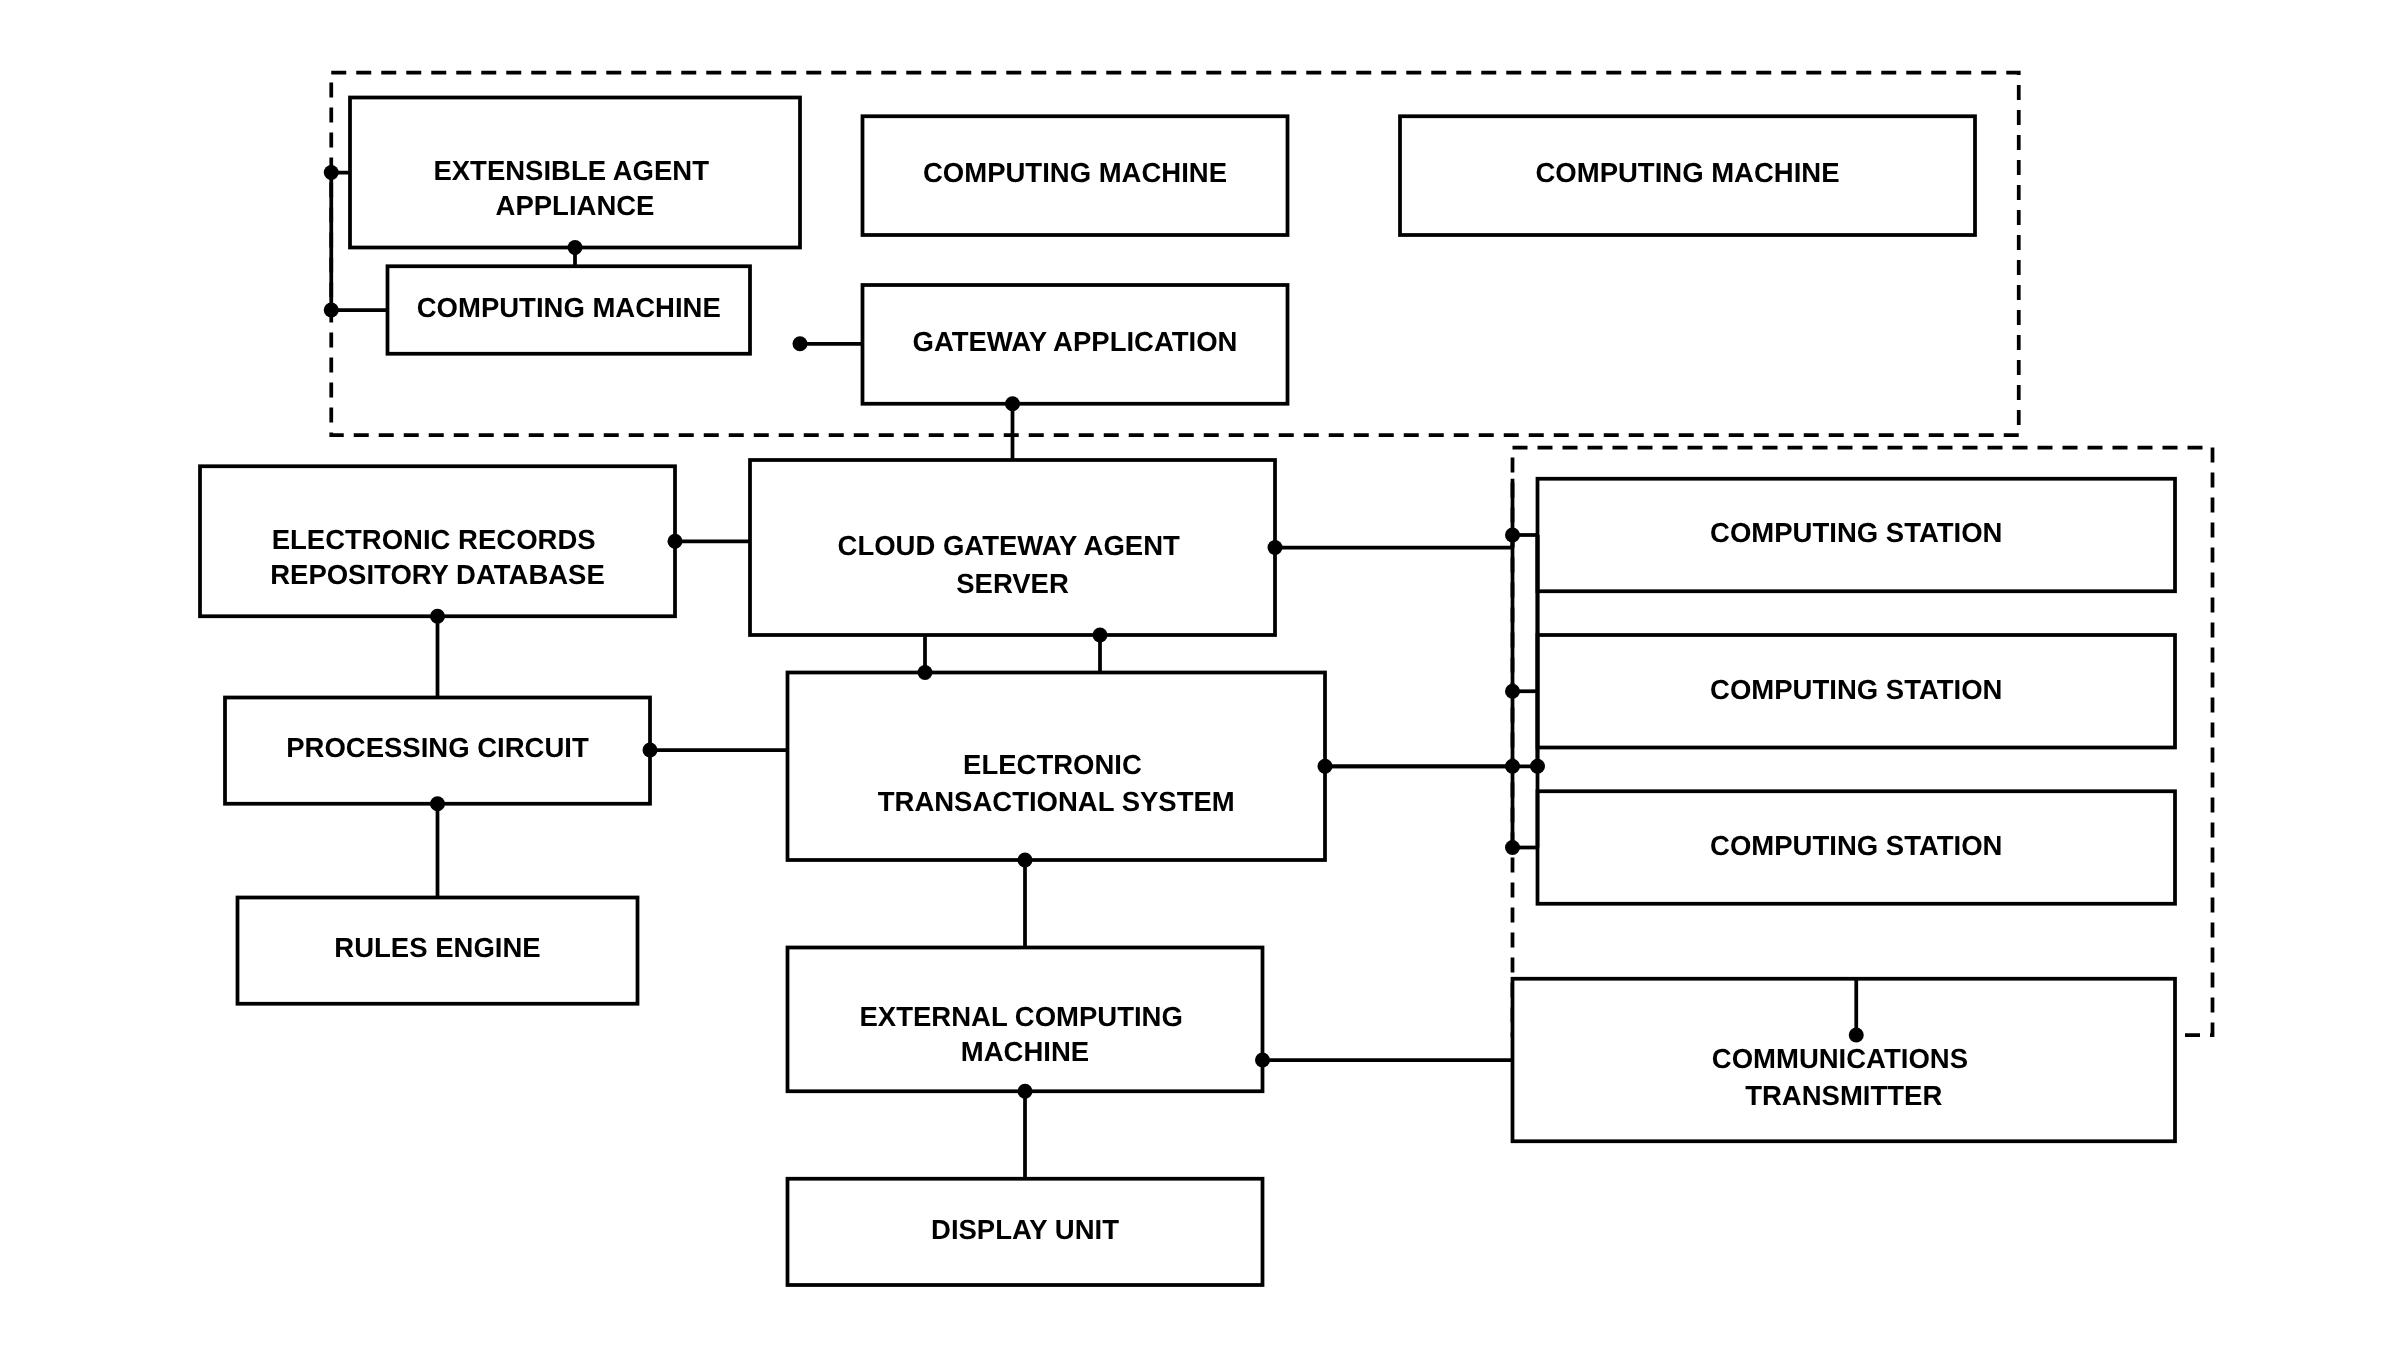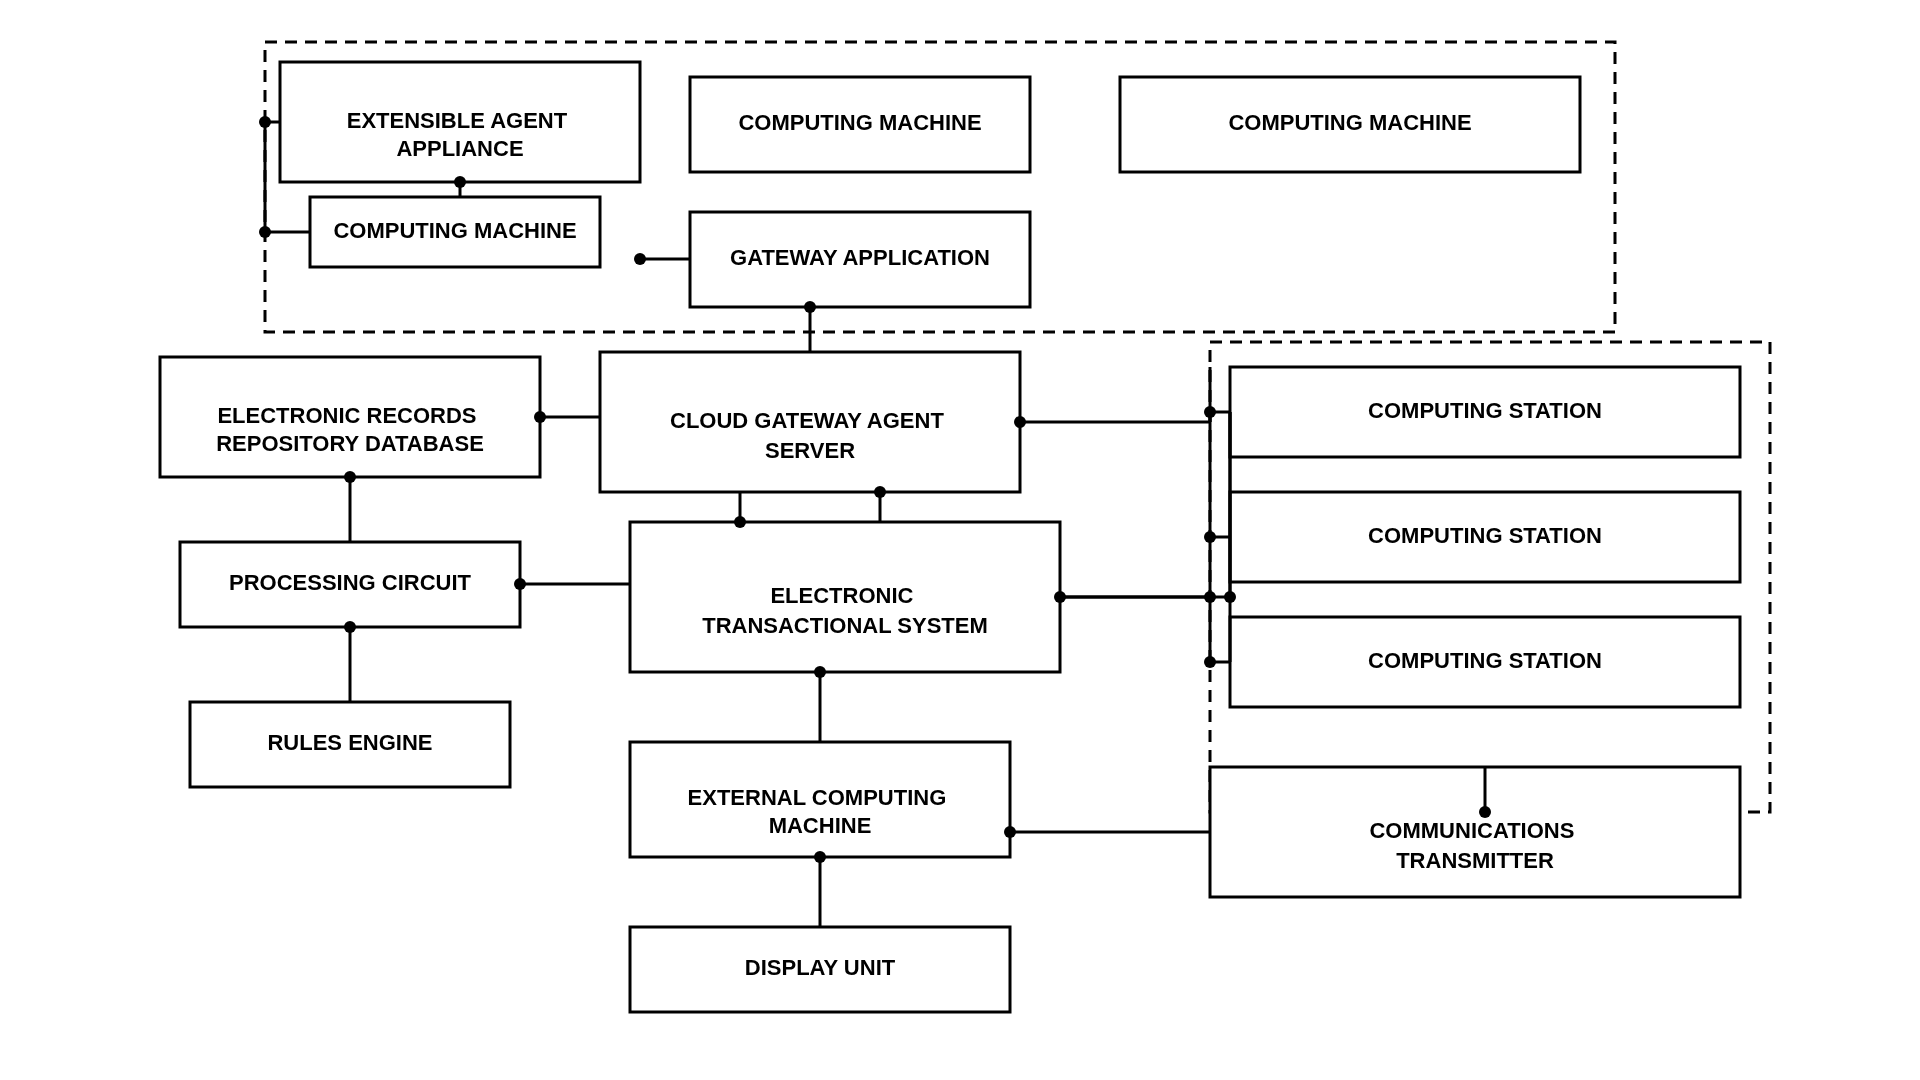--- a/index.html
+++ b/index.html
@@ -6,21 +6,21 @@
     body {
       background: #fff;
       width: 1920px;
       height: 1080px;
       overflow: hidden;
       font-family: Arial, sans-serif;
       position: relative;
     }
     .diagram-container {
       position: absolute;
-      top: 12px;
+      top: 28px;
       left: 110px;
       width: 1700px;
       height: 1040px;
     }
     
     svg {
       width: 100%;
       height: 100%;
     }
   </style>

